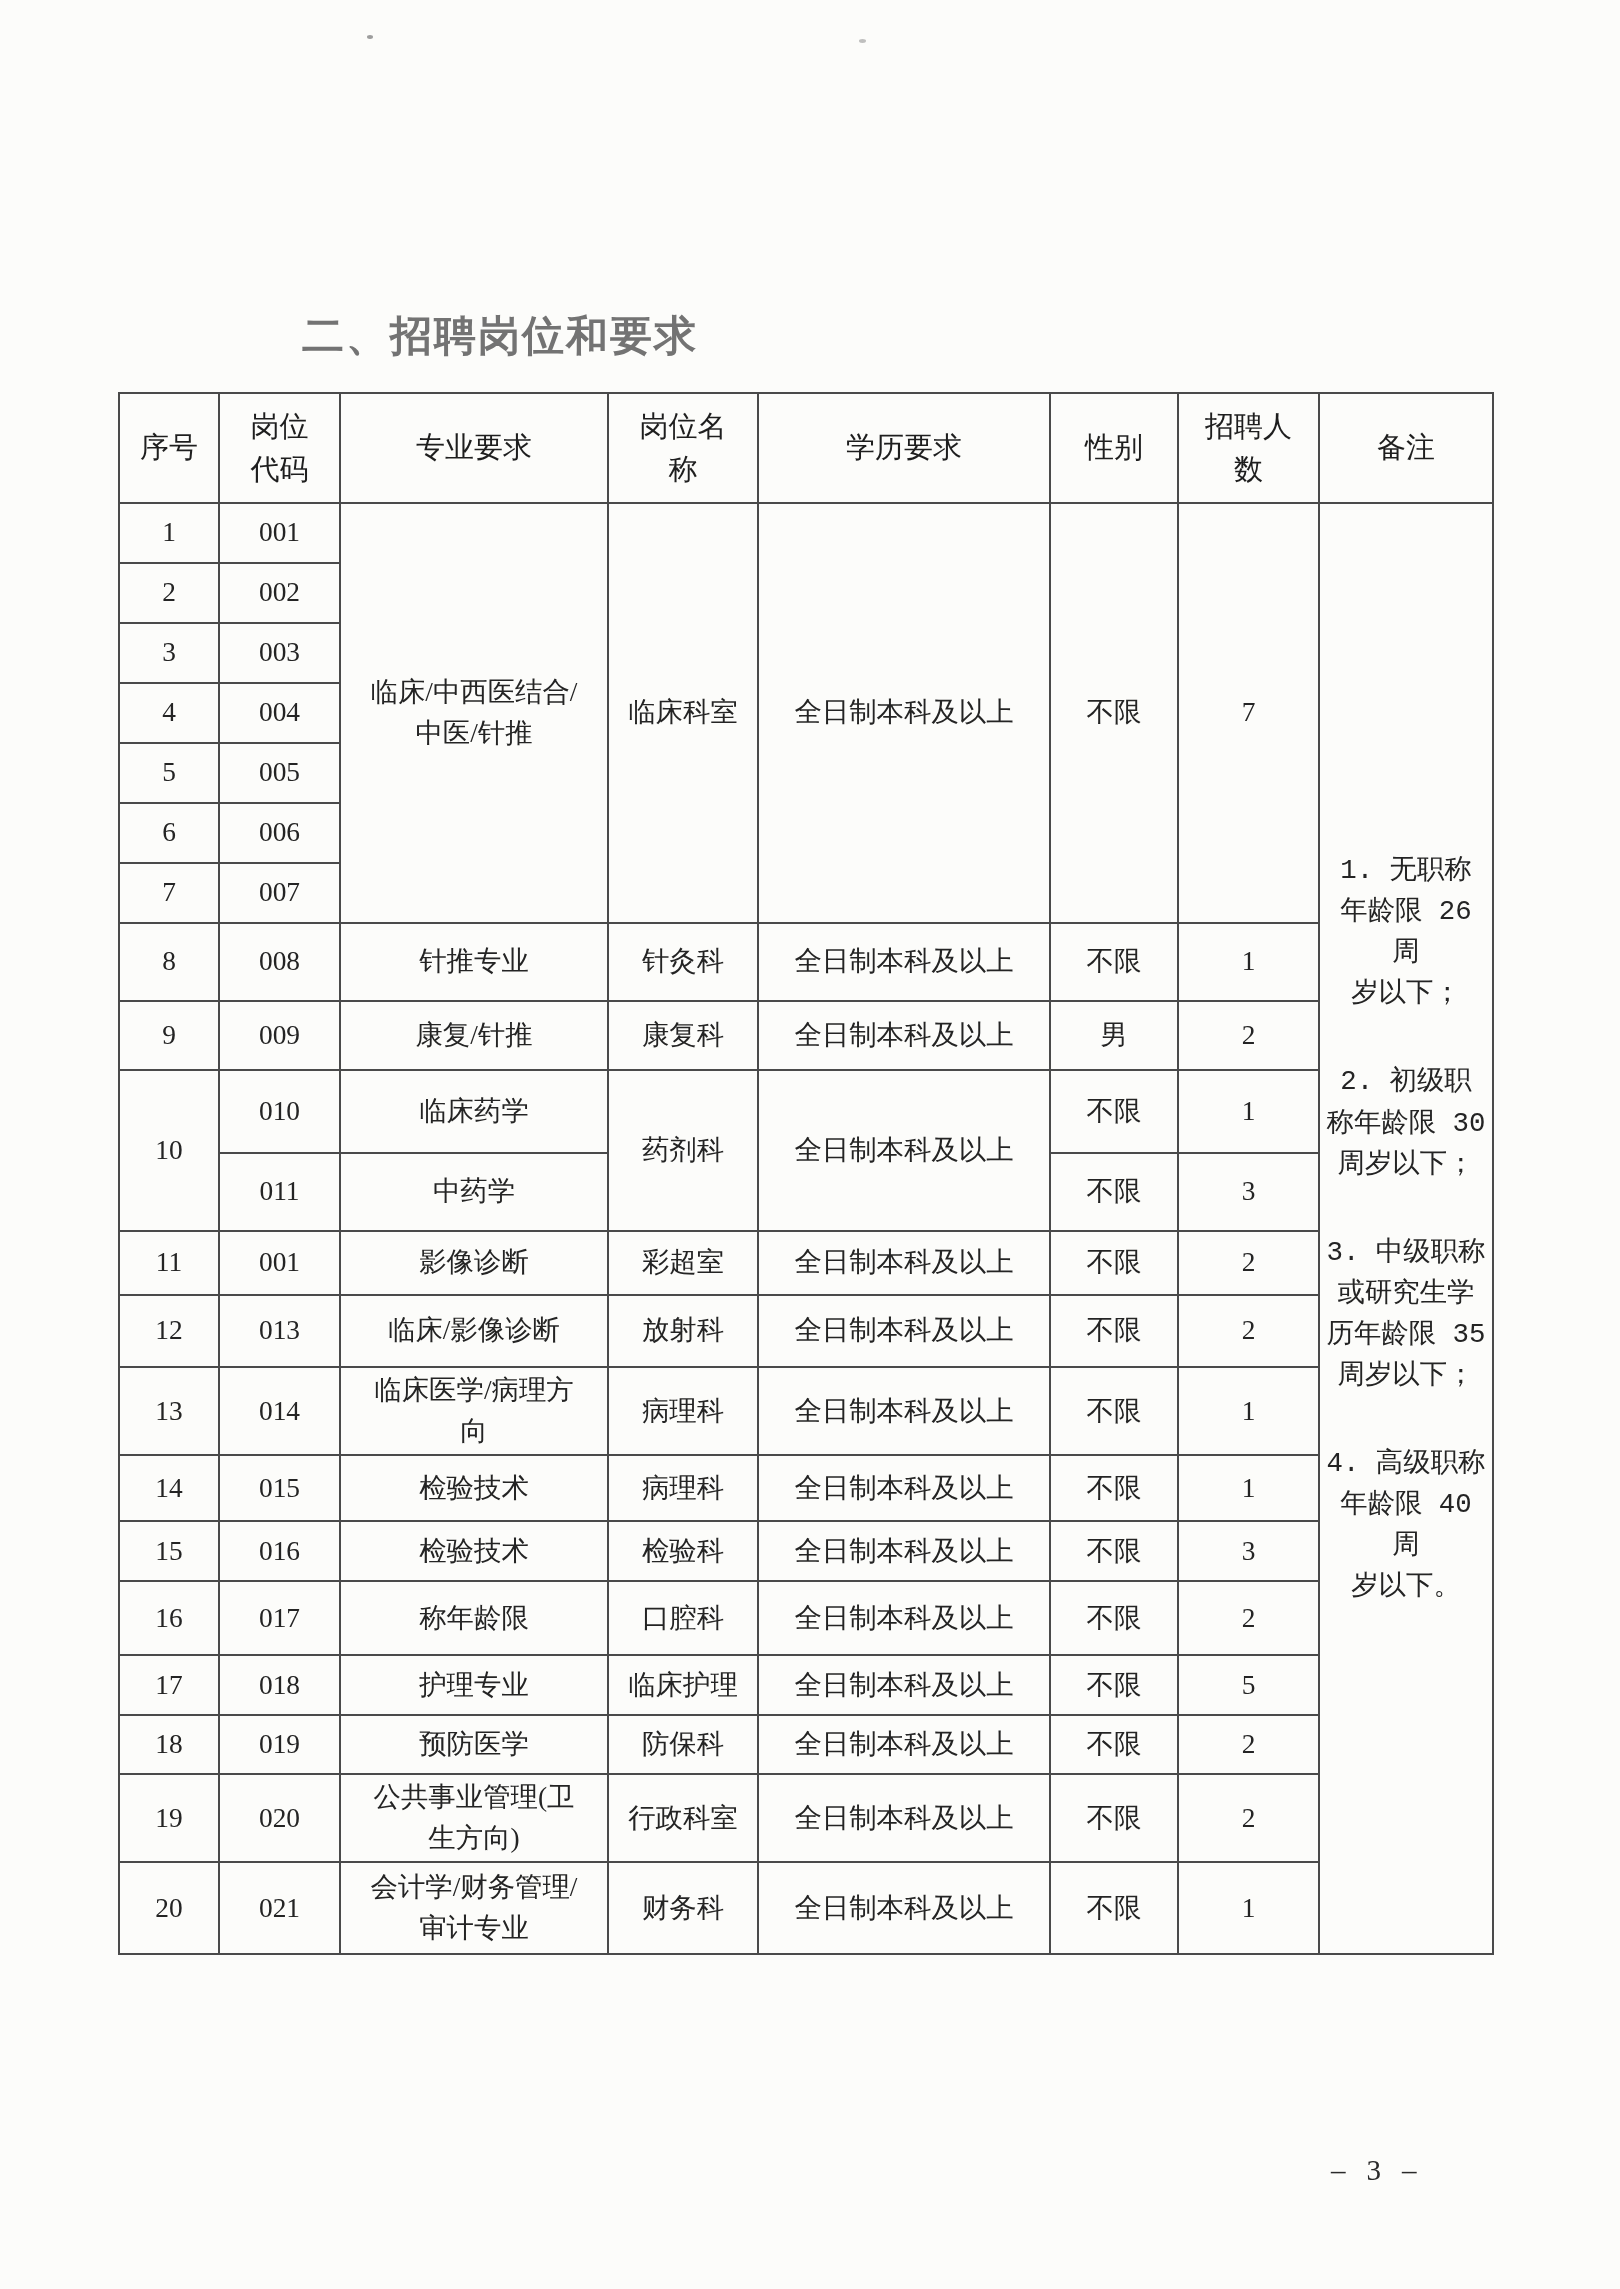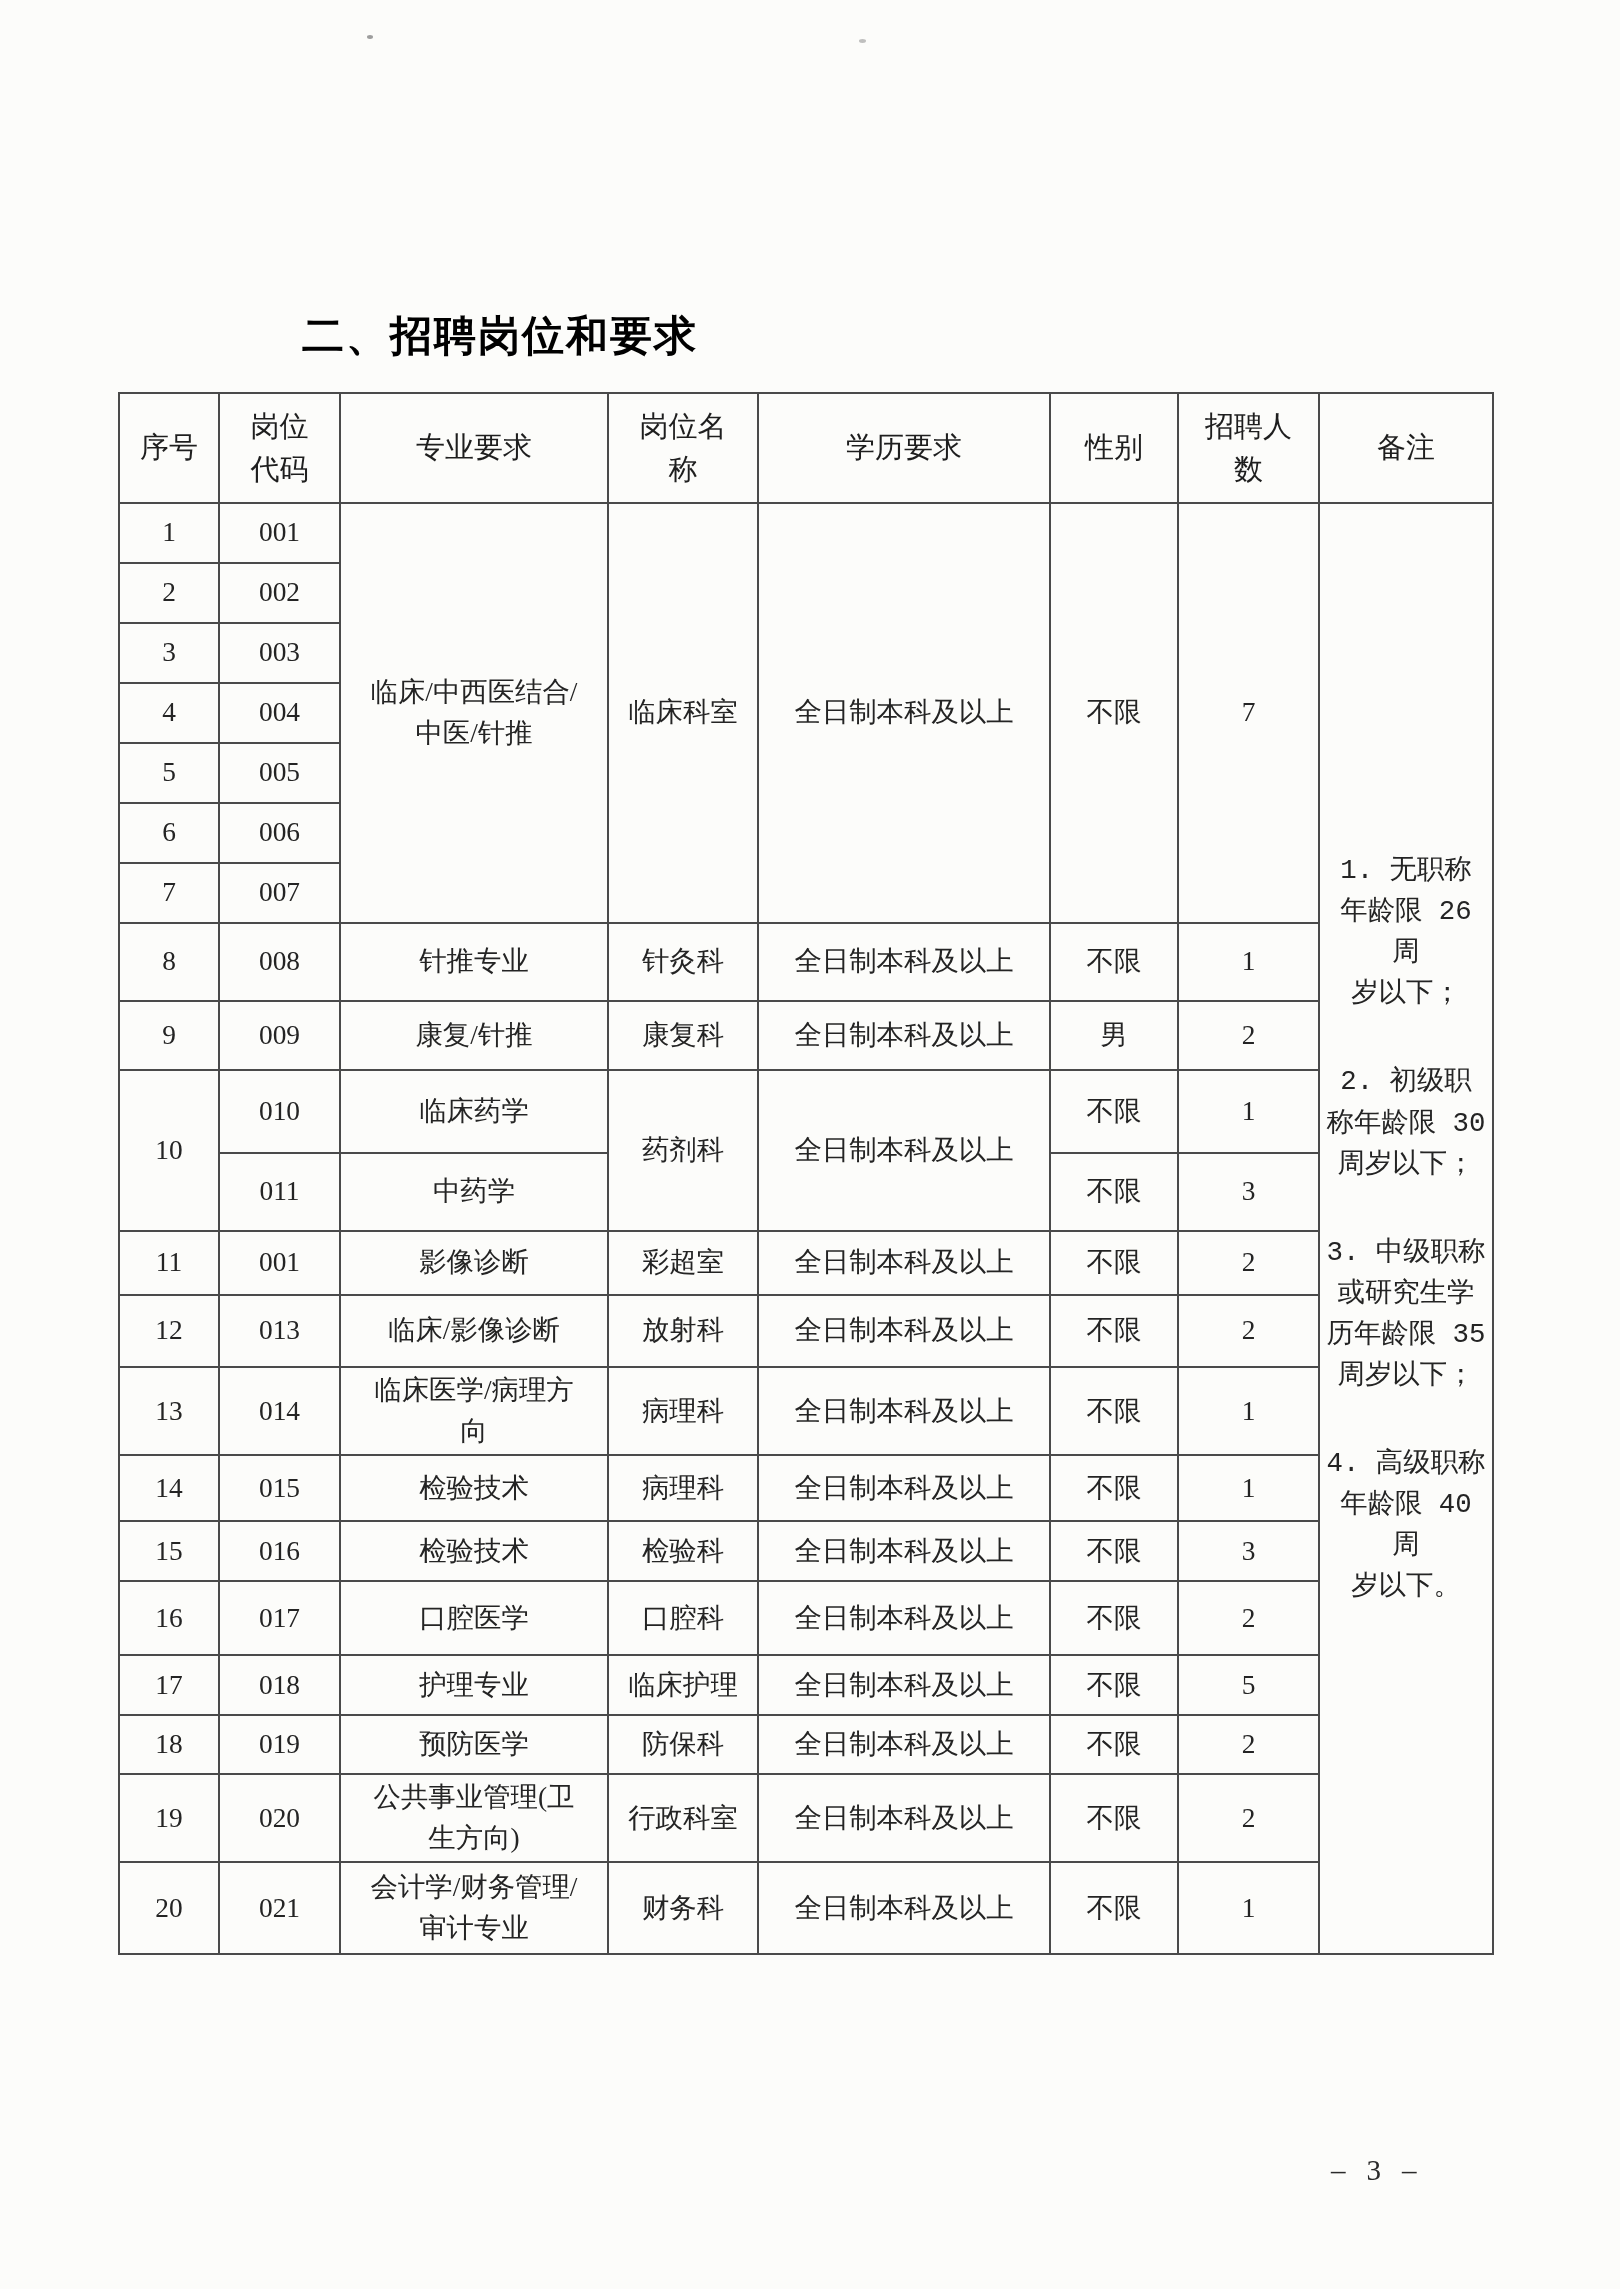--- a/index.html
+++ b/index.html
@@ -12,21 +12,21 @@
     font-family: "Liberation Serif", "DejaVu Serif", serif;
     color: #212121;
   }
   .doc-title {
     position: absolute;
     left: 302px;
     top: 308px;
     font-family: "Liberation Sans", "DejaVu Sans", sans-serif;
     font-size: 42px;
     font-weight: 700;
-    color: #000000;
+    color: #737373;
     letter-spacing: 2px;
     white-space: nowrap;
   }
   table.jobs {
     position: absolute;
     left: 118px;
     top: 392px;
     width: 1374px;
     border-collapse: collapse;
     table-layout: fixed;
@@ -230,21 +230,21 @@
       <td>016</td>
       <td>检验技术</td>
       <td>检验科</td>
       <td>全日制本科及以上</td>
       <td>不限</td>
       <td>3</td>
     </tr>
     <tr style="height:74px">
       <td>16</td>
       <td>017</td>
-      <td>口腔医学</td>
+      <td>称年龄限</td>
       <td>口腔科</td>
       <td>全日制本科及以上</td>
       <td>不限</td>
       <td>2</td>
     </tr>
     <tr style="height:60px">
       <td>17</td>
       <td>018</td>
       <td>护理专业</td>
       <td>临床护理</td>

